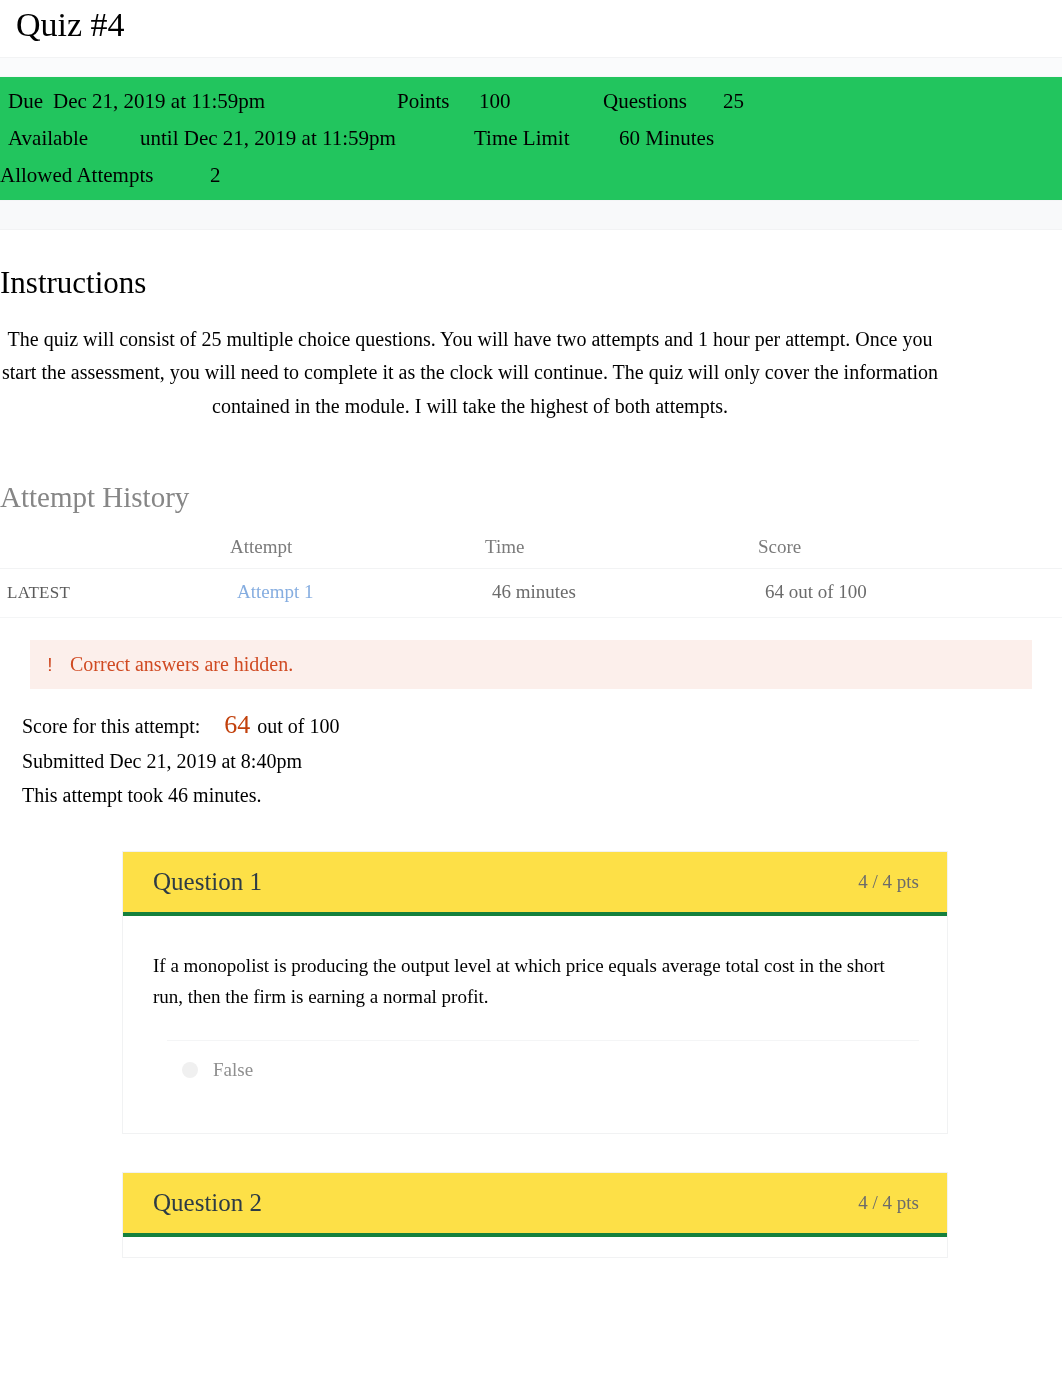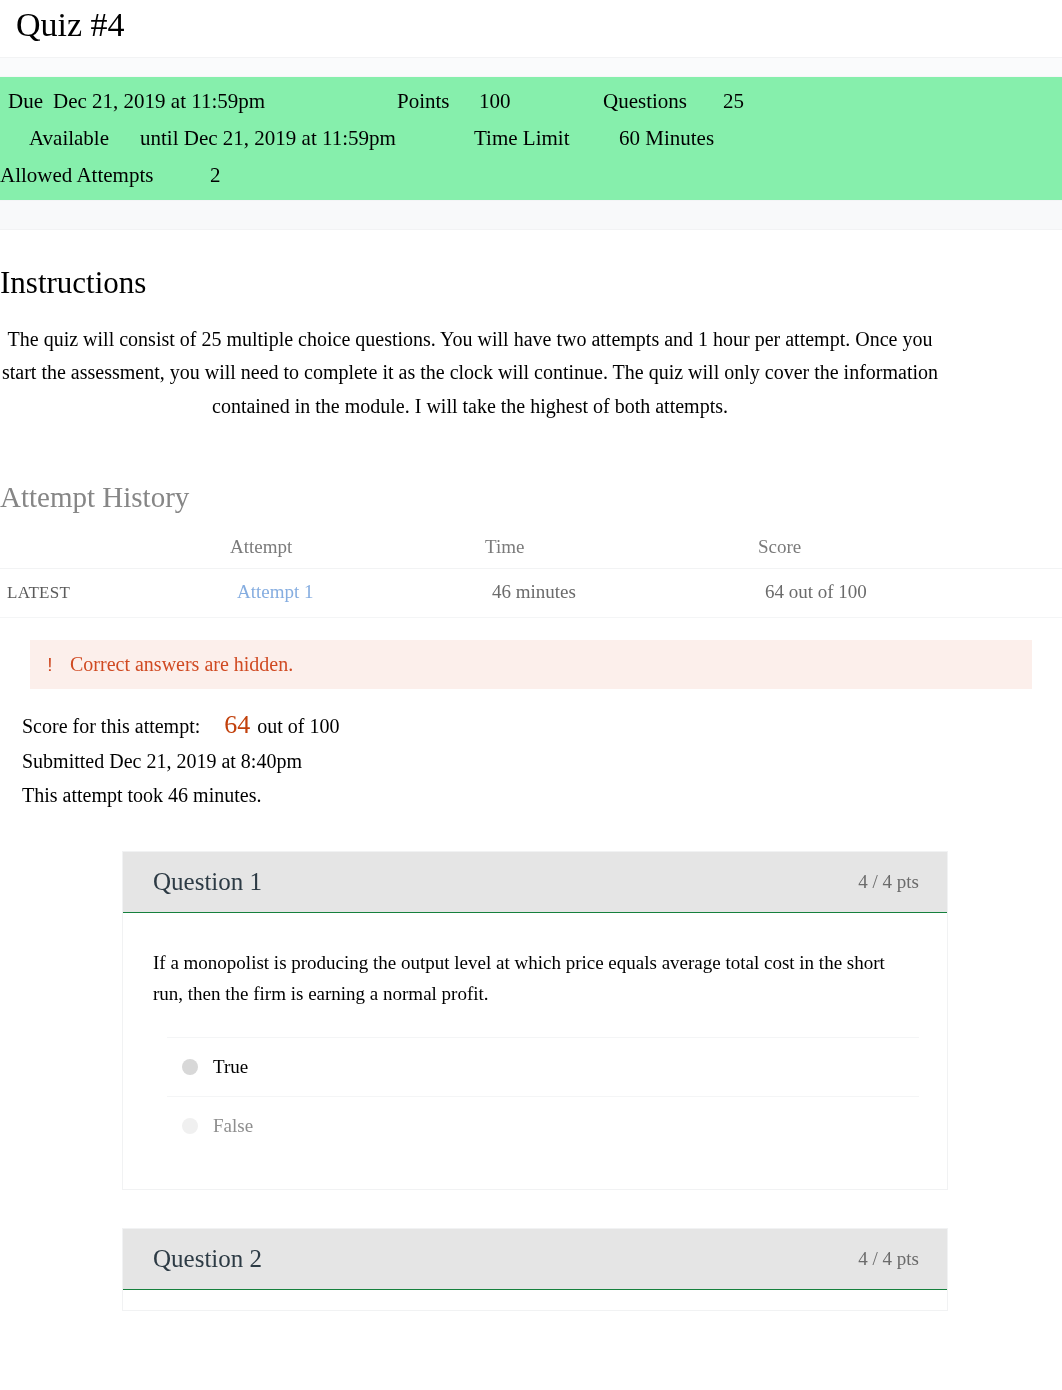--- a/index.html
+++ b/index.html
@@ -24,21 +24,21 @@
     color: #000000;
     margin: 6px 0 0 0;
     padding: 0 0 0 16px;
   }
 
   
   .quiz-header {
     margin-top: 14px;
     border-top: 1px solid #f2f3f4;
     border-bottom: 1px solid #f2f3f4;
-    background: #86efac;
+    background: #22c55e;
     padding: 0;
   }
   .quiz-header .band-top {
     height: 18px;
     background: #fafbfc;
     border-bottom: 1px solid #f6f7f8;
   }
   .quiz-header .band-bottom {
     height: 28px;
     background: #f8f9fa;
@@ -58,21 +58,21 @@
   .meta-label { padding: 0 6px 0 8px; }
   .meta-value { padding: 0 6px 0 4px; }
 
   .meta-row .c-due-label { padding-left: 8px; padding-right: 6px; }
   .meta-row .c-due-value { width: 330px; }
   .meta-row .c-points-label { width: 72px; }
   .meta-row .c-points-value { width: 110px; }
   .meta-row .c-questions-label { width: 110px; }
   .meta-row .c-questions-value { }
 
-  .meta-row .c-avail-label { padding-left: 8px; width: 122px; text-align: center; }
+  .meta-row .c-avail-label { padding-left: 8px; width: 122px; }
   .meta-row .c-avail-value { width: 320px; }
   .meta-row .c-timelimit-label { width: 135px; }
   .meta-row .c-timelimit-value { }
 
   .meta-row .c-attempts-label { padding-left: 0; width: 200px; }
   .meta-row .c-attempts-value { }
 
   
   .section-heading {
     font-size: 31px;
@@ -175,22 +175,22 @@
 
   
   .question-card {
     margin: 38px 0 0 122px;
     width: 826px;
     border: 1px solid #f1f2f3;
     background: #ffffff;
     box-sizing: border-box;
   }
   .question-header {
-    background: #e5e5e5;
-    border-bottom: 1px solid #15803d;
+    background: #fde047;
+    border-bottom: 4px solid #15803d;
     display: flex;
     align-items: center;
     justify-content: space-between;
     padding: 16px 28px 16px 30px;
   }
   .question-name {
     font-size: 25px;
     color: #2d3b45;
     font-weight: 400;
   }
@@ -323,26 +323,20 @@
 </div>
 
 <div class="question-card">
   <div class="question-header">
     <span class="question-name">Question 1</span>
     <span class="question-points">4 / 4 pts</span>
   </div>
   <div class="question-body">
     <p class="question-text">If a monopolist is producing the output level at which price equals average total cost in the short run, then the firm is earning a normal profit.</p>
     <div class="answers">
-      <div class="answer-row">
-        <span class="answer-marker">
-          <span class="radio-dot"></span>
-        </span>
-        <span class="answer-text">True</span>
-      </div>
       <div class="answer-row dim">
         <span class="answer-marker">
           <span class="radio-dot faint"></span>
         </span>
         <span class="answer-text">False</span>
       </div>
     </div>
   </div>
 </div>
 

